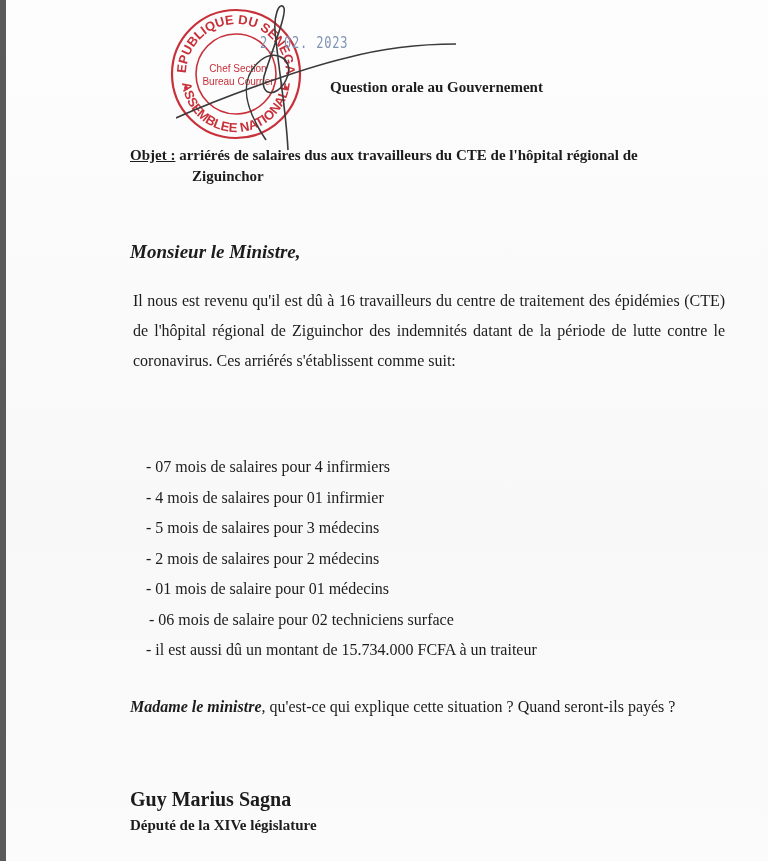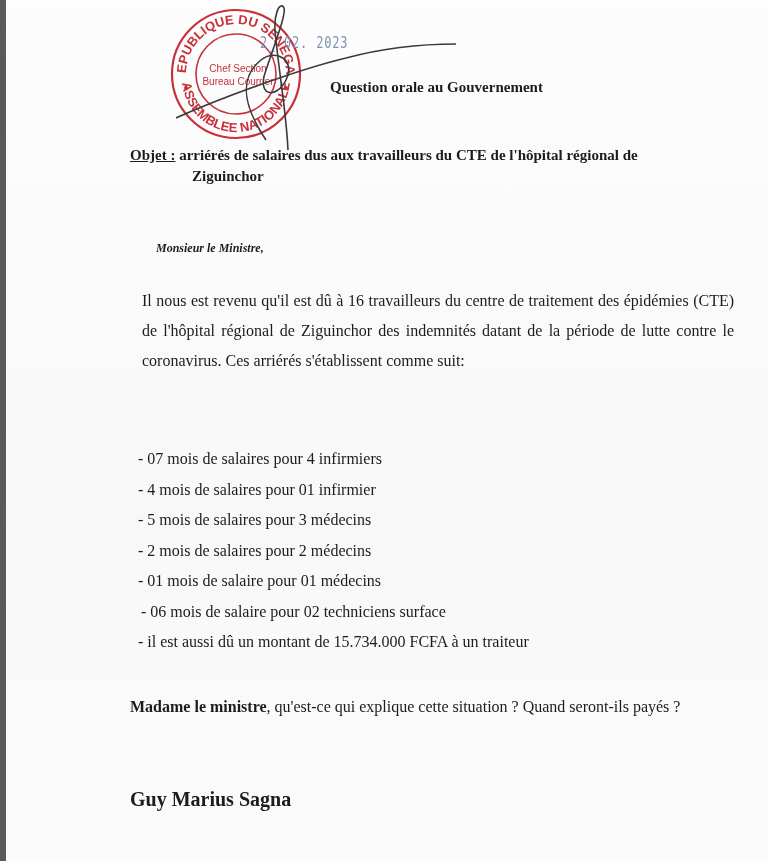--- a/index.html
+++ b/index.html
@@ -37,36 +37,36 @@
     }
     .objet {
       position: absolute; left: 124px; top: 145px; width: 588px;
       font-weight: bold; font-size: 15px; line-height: 21px;
       text-align: justify;
     }
     .objet-label { text-decoration: underline; }
     .objet-line2 { padding-left: 62px; display: block; }
     .salutation {
       position: absolute; left: 124px; top: 241px;
-      font-weight: bold; font-style: italic; font-size: 12px; margin-left: 26px;
+      font-weight: bold; font-style: italic; font-size: 19px;
     }
     .intro {
-      position: absolute; left: 136px; top: 286px; width: 592px;
+      position: absolute; left: 127px; top: 286px; width: 592px;
       font-size: 16px; line-height: 30px; text-align: justify;
     }
     .arrears-list {
-      position: absolute; left: 124px; top: 436px; margin: 8px; padding: 0;
+      position: absolute; left: 124px; top: 436px; margin: 16px; padding: 0;
       list-style: none; font-size: 16px; line-height: 30.5px;
     }
     .arrears-list li.indent { padding-left: 3px; }
     .question {
       position: absolute; left: 124px; top: 692px; width: 592px;
       font-size: 16px; line-height: 30px; text-align: justify;
     }
-    .question .addressee { font-weight: bold; }
+    .question .addressee { font-weight: bold; font-style: italic; }
     .signer-name {
       position: absolute; left: 124px; top: 788px;
       font-weight: bold; font-size: 20px;
     }
     .signer-title {
       position: absolute; left: 124px; top: 817px;
       font-weight: bold; font-size: 15px;
     }
   </style>
 </head>
@@ -120,14 +120,15 @@
     <li>- 5 mois de salaires pour 3 médecins</li>
     <li>- 2 mois de salaires pour 2 médecins</li>
     <li>- 01 mois de salaire pour 01 médecins</li>
     <li class="indent">- 06 mois de salaire pour 02 techniciens surface</li>
     <li>- il est aussi dû un montant de 15.734.000 FCFA à un traiteur</li>
   </ul>
 
   <p class="question" style="margin:0"><span class="addressee">Madame le ministre</span><span>, qu'est-ce qui explique cette situation ? Quand seront-ils payés ?</span></p>
 
   <div class="signer-name">Guy Marius Sagna</div>
+  <div class="signer-title">Député de la XIVe législature</div>
 
 </div>
 
 </body></html>

